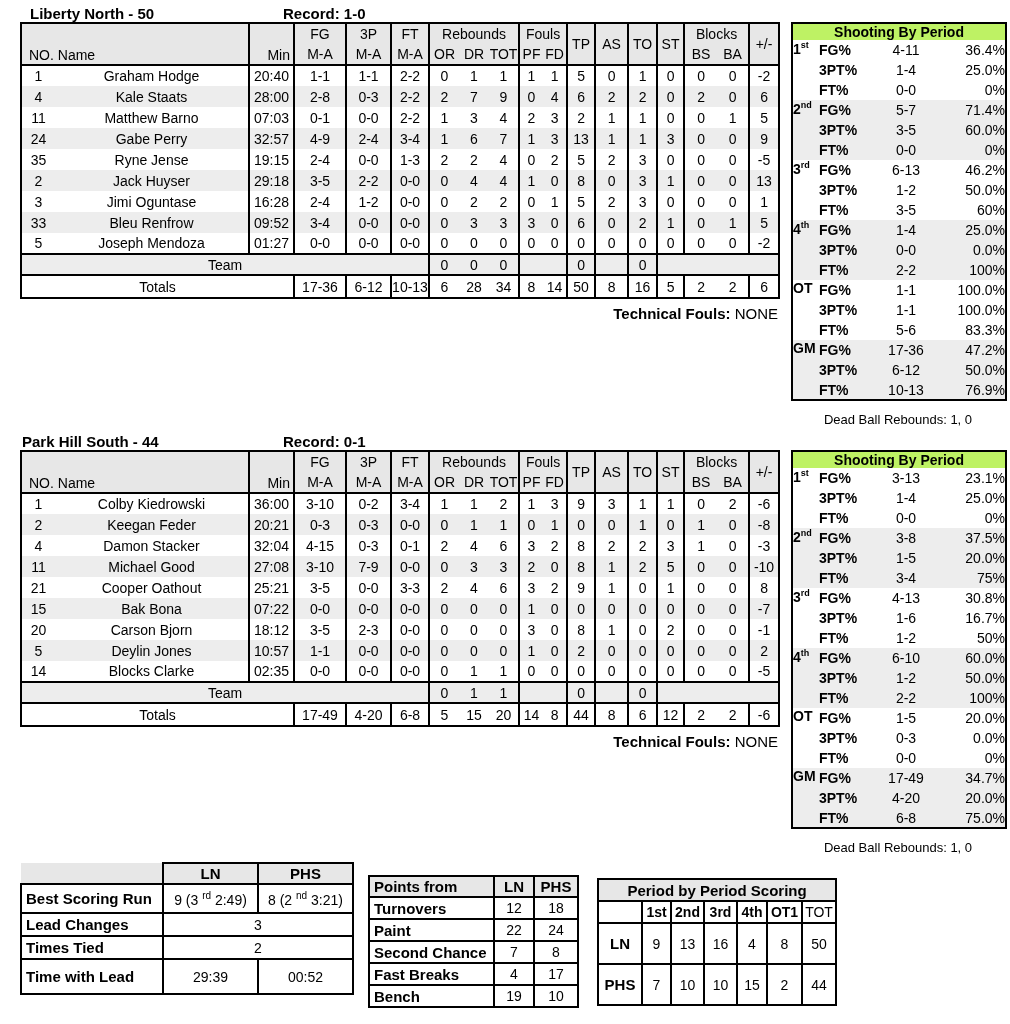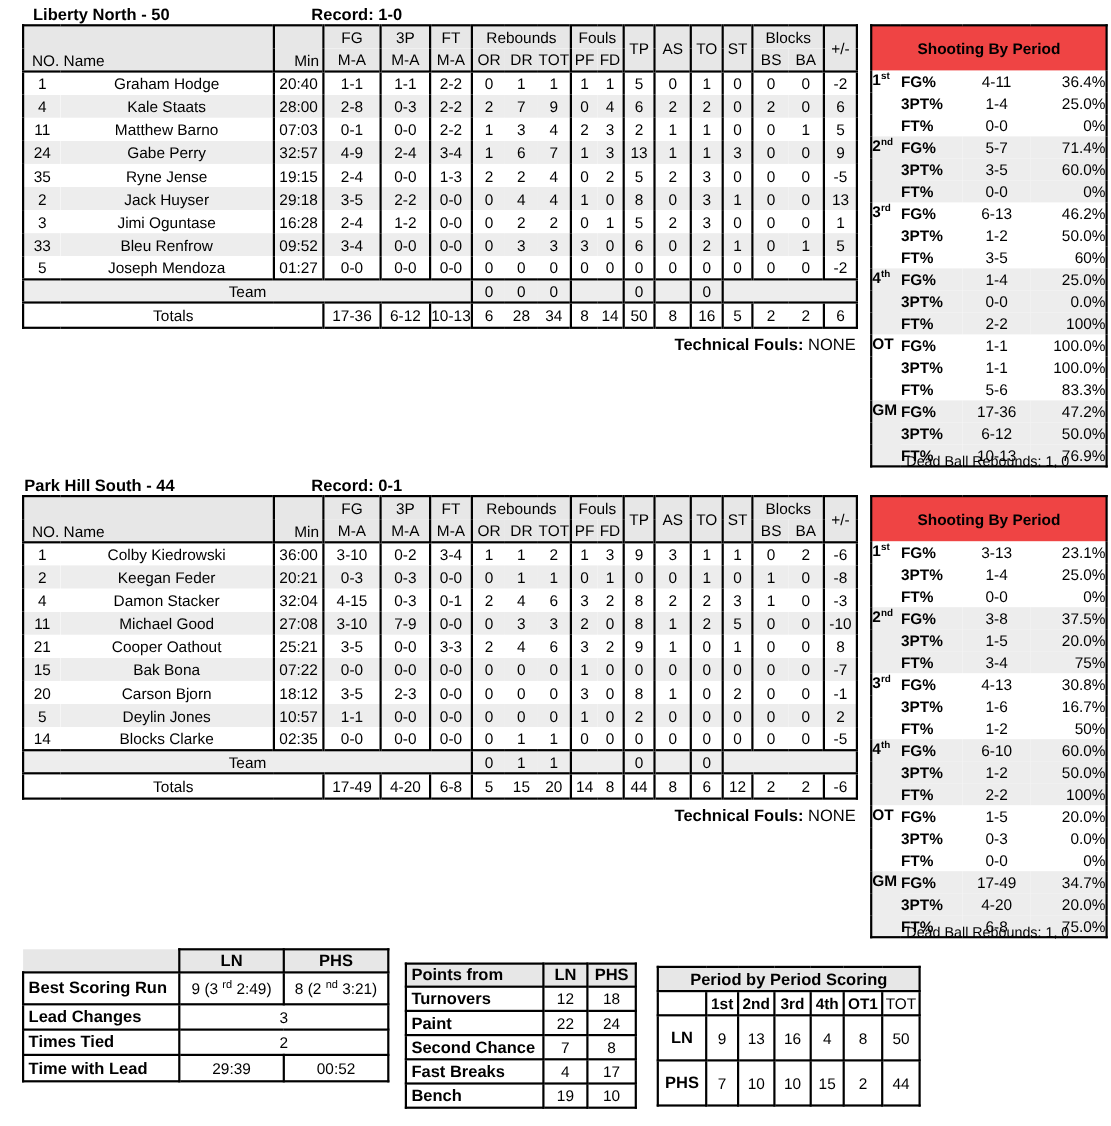--- a/index.html
+++ b/index.html
@@ -25,21 +25,21 @@
   .c-min { text-align:right; padding-right:4px; }
   .stripe td { background:#ededed; }
   .team-row td { background:#ededed; border-top:2px solid #000; }
   .c-teamlabel { text-align:left; padding-left:6px; }
   .totals-row td { border-top:2px solid #000; height:23px; }
   .c-totlabel { text-align:left; padding-left:6px; font-weight:bold; font-size:15px; }
   .tech { font-size:15px; text-align:right; width:758px; }
 
   
   table.shoot { border-collapse:collapse; table-layout:fixed; width:214px; border:2px solid #000; }
-  .shoot th { background:#ef4444; font-size:14px; font-weight:bold; height:15px; padding:12px; }
+  .shoot th { background:#bef264; font-size:14px; font-weight:bold; height:15px; padding:0; }
   .shoot td { font-size:14px; height:20px; padding:0; white-space:nowrap; }
   .p-period { font-weight:bold; text-align:left; padding-left:3px; vertical-align:top; }
   .p-period sup { font-size:9px; }
   .p-stat { font-weight:bold; text-align:left; }
   .p-ma { text-align:center; }
   .p-pct { text-align:right; padding-right:6px; }
   .g-shade td { background:#ededed; }
   .deadball { font-size:13px; text-align:center; width:214px; }
 
   
@@ -855,21 +855,21 @@
       <td><span>8 (2 </span><sup>nd</sup><span> 3:21)</span></td>
     </tr>
     <tr style="height:23px">
       <th class="rowlab">Lead Changes</th>
       <td colspan="2">3</td>
     </tr>
     <tr style="height:23px">
       <th class="rowlab">Times Tied</th>
       <td colspan="2">2</td>
     </tr>
-    <tr style="height:24px">
+    <tr style="height:35px">
       <th class="rowlab">Time with Lead</th>
       <td>29:39</td>
       <td>00:52</td>
     </tr>
   </tbody>
     </table>
 
   <table class="pts abs" style="left:368px; top:875px;">
     <colgroup>
         <col style="width:125px">

